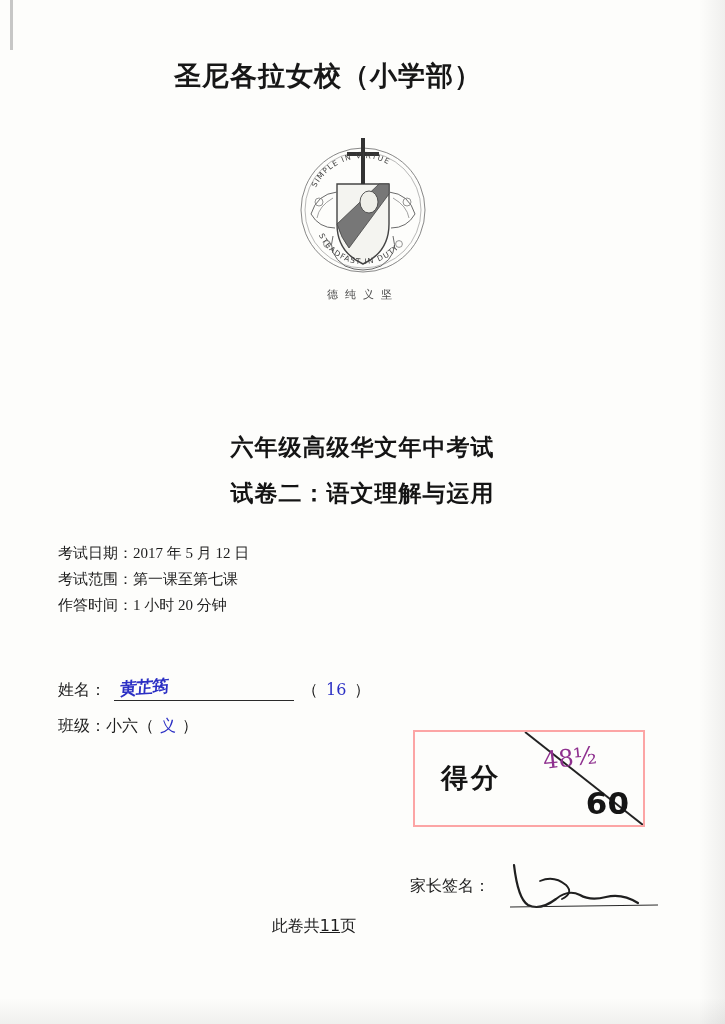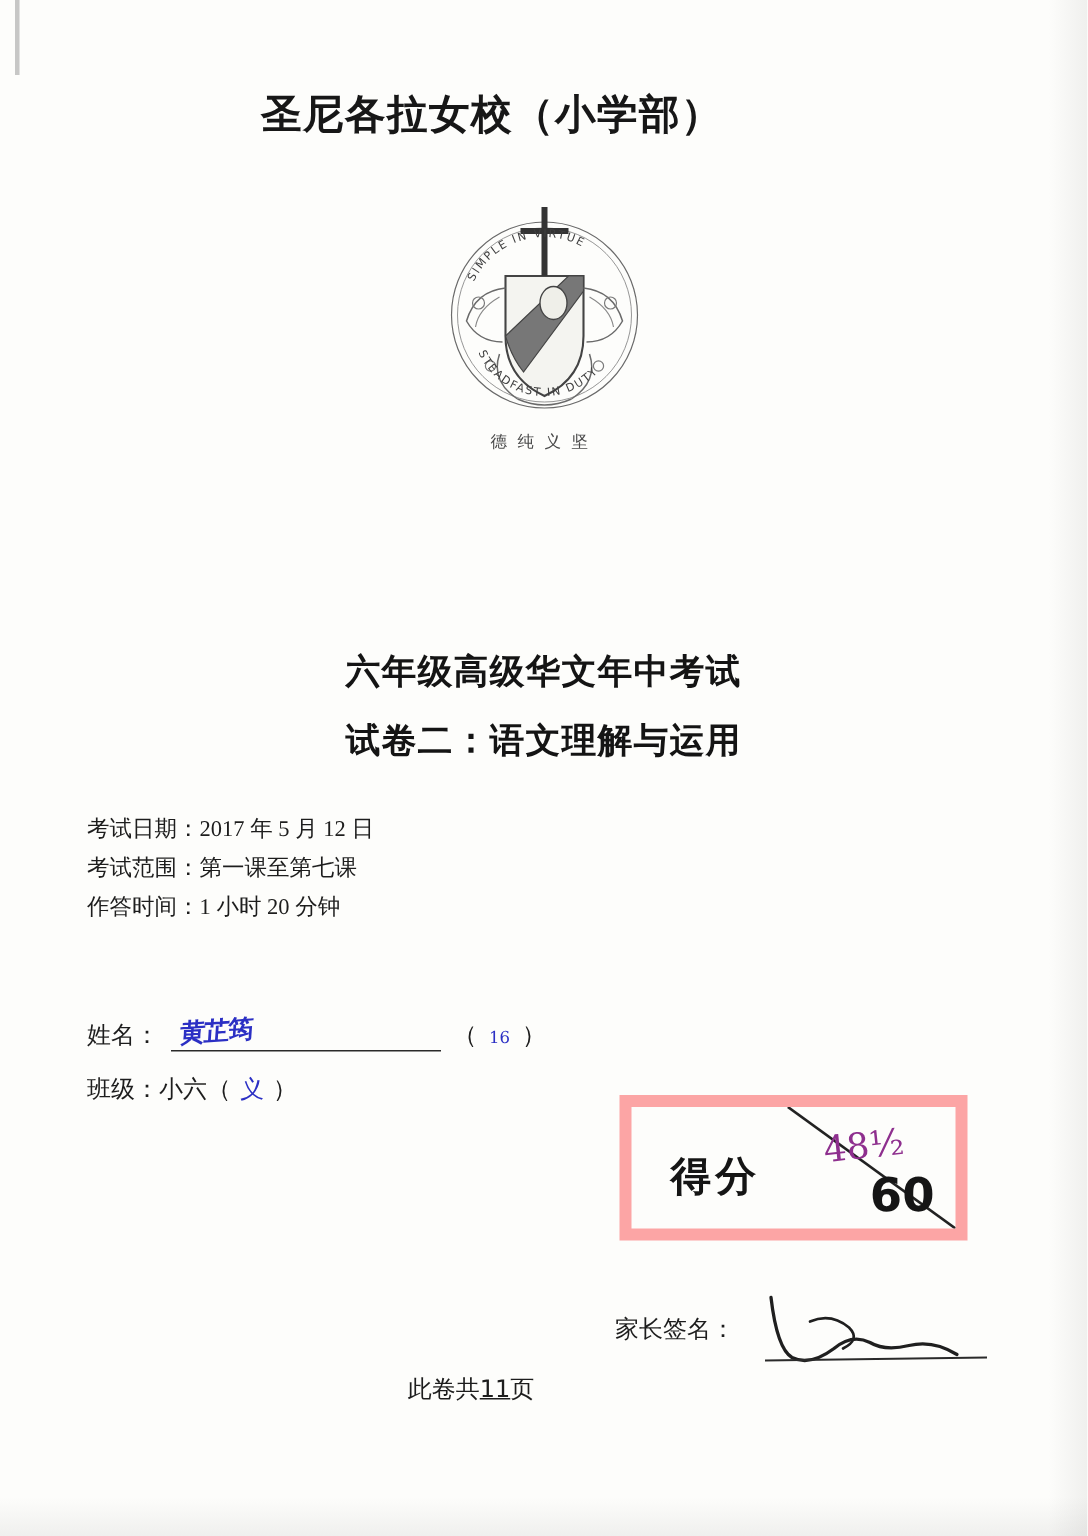--- a/index.html
+++ b/index.html
@@ -148,37 +148,37 @@
     letter-spacing: -1px;
     font-weight: bold;
   }
   .paren-num {
     font-size: 16px;
     white-space: nowrap;
   }
   .hand-num {
     font-family: "DejaVu Serif", serif;
     color: #2b2fc4;
-    font-size: 11px;
+    font-size: 16px;
     padding: 0 8px;
   }
   .hand-class {
     font-family: "DejaVu Serif", serif;
     color: #2b2fc4;
     font-size: 16px;
     padding: 0 6px;
   }
 
   .score-box {
     position: absolute;
     left: 413px;
     top: 730px;
     width: 232px;
     height: 97px;
-    border: 8px solid #fca5a5;
+    border: 2px solid #fca5a5;
     box-sizing: border-box;
   }
   .score-box .divider {
     position: absolute;
     left: 0;
     top: 0;
     width: 100%;
     height: 100%;
   }
   .score-label {

